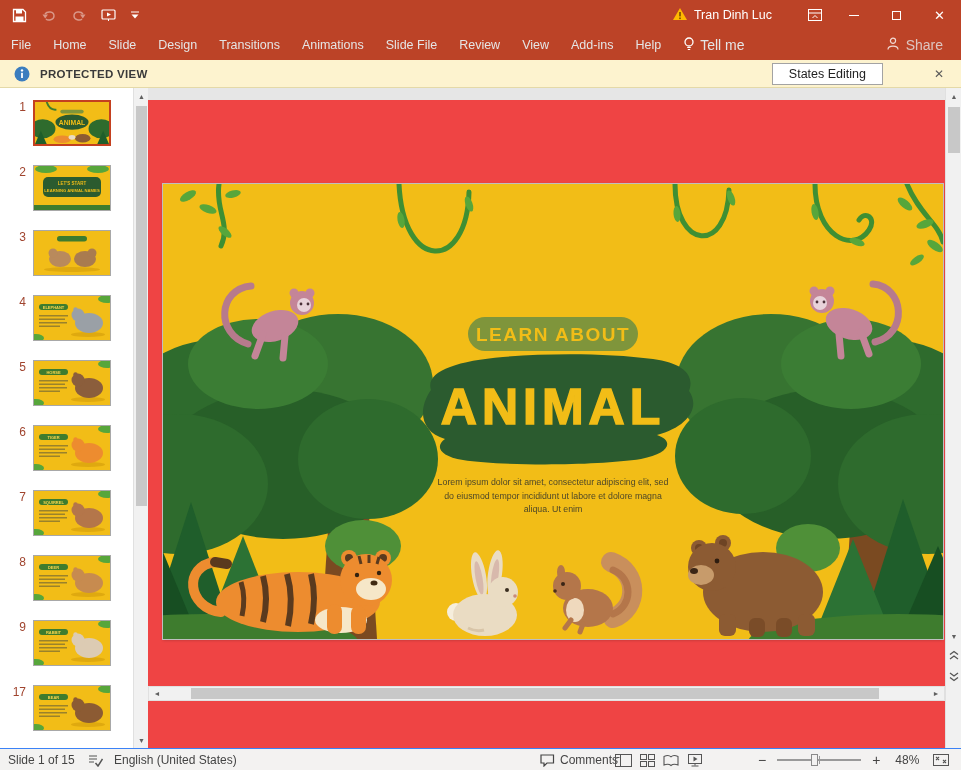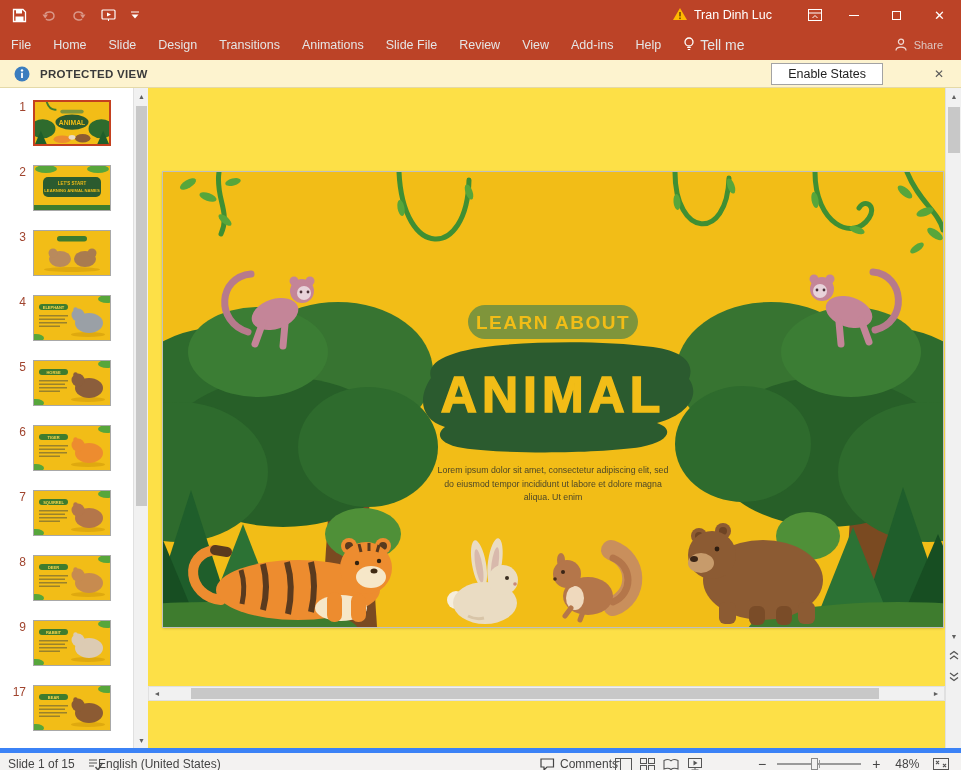--- a/index.html
+++ b/index.html
@@ -17,21 +17,21 @@
   .tb-ico{width:34px;display:flex;justify-content:center}
   .winbtn{width:43px;height:30px;display:flex;align-items:center;justify-content:center;font-size:13px}
   .minbar{display:inline-block;width:10px;height:1px;background:#fff}
   .maxbox{display:inline-block;width:9px;height:9px;border:1px solid #fff}
 
   
   .ribbon{position:absolute;left:0;top:30px;width:961px;height:30px;background:#BC4327;display:flex;align-items:center;color:#e5e5e5}
   .rtabs{display:flex;align-items:center;height:100%}
   .rtab{padding:0 11px;height:100%;display:flex;align-items:center;font-size:12.5px;white-space:nowrap}
   .tellme{display:flex;align-items:center;gap:5px;padding:0 11px;font-size:14px}
-  .share{position:absolute;right:18px;display:flex;align-items:center;gap:6px;font-size:11px;opacity:.8}
+  .share{position:absolute;right:18px;display:flex;align-items:center;gap:6px;font-size:14px;opacity:.8}
 
   
   .banner{position:absolute;left:0;top:60px;width:961px;height:28px;background:#FDF3CF;border-bottom:1px solid #E4D9A8;display:flex;align-items:center;color:#3A3A3A}
   .banner .b-ico{margin:0 10px 0 14px;display:flex}
   .b-label{font-weight:bold;font-size:11.5px;letter-spacing:.3px;margin-right:26px}
   .b-msg{font-size:12px}
   .b-btn{margin-left:auto;margin-right:78px;background:#fff;border:1px solid #A3A3A3;padding:3px 16px;font-size:12.5px;color:#222}
   .b-close{position:absolute;right:10px;top:0;height:28px;width:24px;display:flex;align-items:center;justify-content:center;color:#5a5a5a;font-size:12px}
 
   
@@ -44,36 +44,36 @@
   .thumb-num{width:22px;text-align:right;margin-right:7px;font-size:12px;color:#A0442E;line-height:14px}
   .thumb{width:78px;height:46px;border:1px solid #A8A8A8;background:#F2BD17;overflow:hidden}
   .thumb.sel{border:2px solid #C4401F}
   .thumb svg{display:block}
 
   .thumb-scroll{position:absolute;left:133px;top:0;width:15px;height:660px;background:#F1F1F1;border-left:1px solid #E0E0E0}
   .sarrow{position:absolute;left:0;width:15px;height:16px;display:flex;align-items:center;justify-content:center;font-size:7px;color:#606060}
   .ts-thumb{position:absolute;left:2px;top:18px;width:11px;height:400px;background:#C8C8C8}
 
   
-  .editor{position:absolute;left:148px;top:0;width:797px;height:660px;background:#fde047}
+  .editor{position:absolute;left:148px;top:12px;width:797px;height:660px;background:#ef4444}
   .slide{position:absolute;left:15px;top:84px;width:780px;height:455px;background:#F2BD17;box-shadow:0 0 0 1px #BFBFBF,0 1px 3px rgba(0,0,0,.25)}
   .slide svg{display:block;width:780px;height:455px}
 
   
   .vscroll{position:absolute;right:0;top:0;width:16px;height:660px;background:#F1F1F1;border-left:1px solid #E0E0E0}
   .vs-thumb{position:absolute;left:2px;top:19px;width:12px;height:46px;background:#C8C8C8}
   .navbtn{position:absolute;left:0;width:16px;height:22px;display:flex;align-items:center;justify-content:center}
 
   
   .hscroll{position:absolute;left:148px;top:598px;width:797px;height:15px;background:#F1F1F1;border:1px solid #E0E0E0}
   .hs-arrow{position:absolute;top:0;width:16px;height:13px;display:flex;align-items:center;justify-content:center;font-size:7px;color:#606060}
   .hs-thumb{position:absolute;left:42px;top:1px;width:688px;height:11px;background:#C8C8C8}
 
   
-  .statusbar{position:absolute;left:0;top:748px;width:961px;height:22px;background:#F3F2F1;border-top:5px solid #3b82f6;color:#444}
+  .statusbar{position:absolute;left:0;top:748px;width:961px;height:22px;background:#F3F2F1;border-top:1px solid #3b82f6;color:#444}
   .sb-item{position:absolute;top:0;height:22px;display:flex;align-items:center;font-size:12px;gap:5px}
   .viewbtn{width:22px;height:22px;display:flex;align-items:center;justify-content:center}
   .zoom-track{position:relative;width:84px;height:2px;background:#9A9A9A;margin:0 6px}
   .zoom-notch{position:absolute;left:50%;top:-3px;width:1px;height:8px;background:#9A9A9A}
   .zoom-thumb{position:absolute;left:40%;top:-5px;width:7px;height:12px;background:#F3F2F1;border:1px solid #8A8A8A}
   .zchar{font-size:14px;color:#444}
 </style>
 </head>
 <body>
 
@@ -177,21 +177,21 @@
 
 <div class="banner">
   <span class="b-ico">
     <svg width="16" height="16">
         <circle cx="8" cy="8" r="7.5" fill="#3B7DBF"></circle>
         <rect x="7.1" y="6.8" width="1.8" height="5.2" fill="#fff"></rect>
         <circle cx="8" cy="4.4" r="1.2" fill="#fff"></circle>
       </svg>
   </span>
   <span class="b-label">PROTECTED VIEW</span>
-  <button class="b-btn">Enable States</button>
+  <button class="b-btn">States Editing</button>
   <span class="b-close">✕</span>
 </div>
 
 <div class="main">
 
   <div class="thumbpanel">
     <div class="thumb-list">
         <div class="thumb-row">
           <div class="thumb-num">1</div>
           <div class="thumb sel">
@@ -584,21 +584,21 @@
 </div>
 
 <div class="statusbar">
   <div class="sb-item" style="left:8px">Slide 1 of 15</div>
   <div class="sb-item" style="left:88px">
     <svg width="15" height="14">
         <path d="M1,3 h8 M1,6 h8 M1,9 h5" stroke="#555" stroke-width="1.2"></path>
         <path d="M7.5,10 l2.5,3 l4.5,-7" stroke="#555" stroke-width="1.5" fill="none"></path>
       </svg>
   </div>
-  <div class="sb-item" style="left:98px">English (United States)</div>
+  <div class="sb-item" style="left:114px">English (United States)</div>
 
   <div class="sb-item" style="left:540px">
     <svg width="15" height="13">
         <path d="M1,1 h12.5 v8 h-6.5 l-3,3 v-3 h-3 z" fill="none" stroke="#444" stroke-width="1.2"></path>
       </svg>
     <span>Comments</span>
   </div>
 
   <div class="sb-item" style="left:612px;gap:2px">
     <span class="viewbtn">

